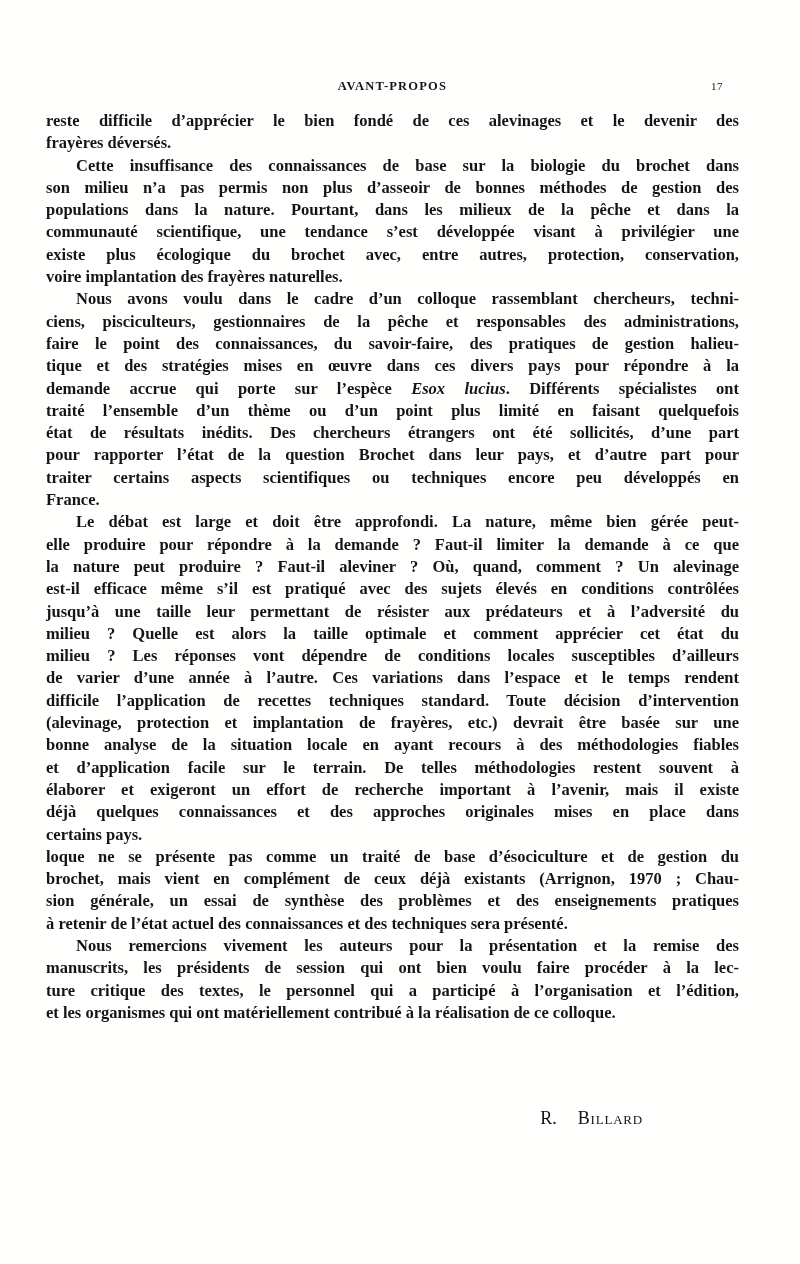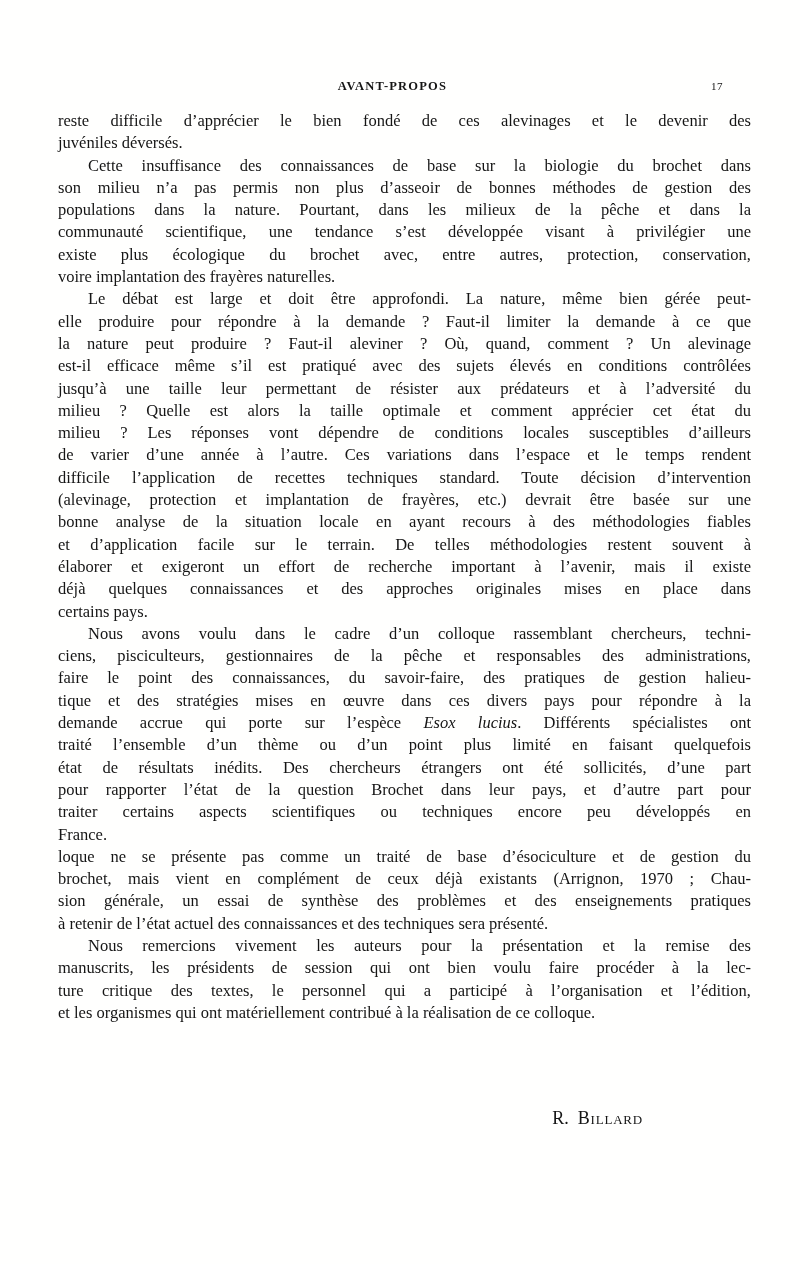--- a/index.html
+++ b/index.html
@@ -39,24 +39,25 @@
     position: absolute;
     right: 16px;
     top: 0;
     font-size: 11px;
     line-height: 20px;
     letter-spacing: 0.5px;
   }
   .body-text {
     position: absolute;
     top: 110px;
-    left: 58px;
+    left: 46px;
     width: 693px;
     font-size: 16.5px;
     line-height: 22.3px;
+    font-weight: bold;
   }
   .paragraph {
     margin: 0;
   }
   .line {
     text-align: justify;
     text-align-last: justify;
     white-space: normal;
   }
   .line.last {
@@ -78,73 +79,74 @@
     box-sizing: border-box;
     font-size: 18px;
     line-height: 22px;
   }
   .signature .initial {
     margin-right: 9px;
   }
   .signature .surname {
     font-variant: small-caps;
     letter-spacing: 0.8px;
+    margin-left: 12px;
   }
 </style>
 </head>
 <body>
 
 <div class="page">
 
   <div class="page-header">
     <span class="running-title">AVANT-PROPOS</span>
     <span class="page-number">17</span>
   </div>
 
   <div class="body-text">
       <div class="paragraph">
         <div class="line">reste difficile d’apprécier le bien fondé de ces alevinages et le devenir des</div>
-        <div class="line last">juvéniles déversés.</div>
+        <div class="line last">frayères déversés.</div>
       </div>
       <div class="paragraph">
         <div class="line indent">Cette insuffisance des connaissances de base sur la biologie du brochet dans</div>
         <div class="line">son milieu n’a pas permis non plus d’asseoir de bonnes méthodes de gestion des</div>
         <div class="line">populations dans la nature. Pourtant, dans les milieux de la pêche et dans la</div>
         <div class="line">communauté scientifique, une tendance s’est développée visant à privilégier une</div>
         <div class="line">existe plus écologique du brochet avec, entre autres, protection, conservation,</div>
         <div class="line last">voire implantation des frayères naturelles.</div>
+      </div>
+      <div class="paragraph">
+        <div class="line indent">Nous avons voulu dans le cadre d’un colloque rassemblant chercheurs, techni-</div>
+        <div class="line">ciens, pisciculteurs, gestionnaires de la pêche et responsables des administrations,</div>
+        <div class="line">faire le point des connaissances, du savoir-faire, des pratiques de gestion halieu-</div>
+        <div class="line">tique et des stratégies mises en œuvre dans ces divers pays pour répondre à la</div>
+        <div class="line"><span>demande accrue qui porte sur l’espèce </span><span class="italic">Esox lucius</span><span>. Différents spécialistes ont</span></div>
+        <div class="line">traité l’ensemble d’un thème ou d’un point plus limité en faisant quelquefois</div>
+        <div class="line">état de résultats inédits. Des chercheurs étrangers ont été sollicités, d’une part</div>
+        <div class="line">pour rapporter l’état de la question Brochet dans leur pays, et d’autre part pour</div>
+        <div class="line">traiter certains aspects scientifiques ou techniques encore peu développés en</div>
+        <div class="line last">France.</div>
       </div>
       <div class="paragraph">
         <div class="line indent">Le débat est large et doit être approfondi. La nature, même bien gérée peut-</div>
         <div class="line">elle produire pour répondre à la demande ? Faut-il limiter la demande à ce que</div>
         <div class="line">la nature peut produire ? Faut-il aleviner ? Où, quand, comment ? Un alevinage</div>
         <div class="line">est-il efficace même s’il est pratiqué avec des sujets élevés en conditions contrôlées</div>
         <div class="line">jusqu’à une taille leur permettant de résister aux prédateurs et à l’adversité du</div>
         <div class="line">milieu ? Quelle est alors la taille optimale et comment apprécier cet état du</div>
         <div class="line">milieu ? Les réponses vont dépendre de conditions locales susceptibles d’ailleurs</div>
         <div class="line">de varier d’une année à l’autre. Ces variations dans l’espace et le temps rendent</div>
         <div class="line">difficile l’application de recettes techniques standard. Toute décision d’intervention</div>
         <div class="line">(alevinage, protection et implantation de frayères, etc.) devrait être basée sur une</div>
         <div class="line">bonne analyse de la situation locale en ayant recours à des méthodologies fiables</div>
         <div class="line">et d’application facile sur le terrain. De telles méthodologies restent souvent à</div>
         <div class="line">élaborer et exigeront un effort de recherche important à l’avenir, mais il existe</div>
         <div class="line">déjà quelques connaissances et des approches originales mises en place dans</div>
         <div class="line last">certains pays.</div>
-      </div>
-      <div class="paragraph">
-        <div class="line indent">Nous avons voulu dans le cadre d’un colloque rassemblant chercheurs, techni-</div>
-        <div class="line">ciens, pisciculteurs, gestionnaires de la pêche et responsables des administrations,</div>
-        <div class="line">faire le point des connaissances, du savoir-faire, des pratiques de gestion halieu-</div>
-        <div class="line">tique et des stratégies mises en œuvre dans ces divers pays pour répondre à la</div>
-        <div class="line"><span>demande accrue qui porte sur l’espèce </span><span class="italic">Esox lucius</span><span>. Différents spécialistes ont</span></div>
-        <div class="line">traité l’ensemble d’un thème ou d’un point plus limité en faisant quelquefois</div>
-        <div class="line">état de résultats inédits. Des chercheurs étrangers ont été sollicités, d’une part</div>
-        <div class="line">pour rapporter l’état de la question Brochet dans leur pays, et d’autre part pour</div>
-        <div class="line">traiter certains aspects scientifiques ou techniques encore peu développés en</div>
-        <div class="line last">France.</div>
       </div>
       <div class="paragraph">
         <div class="line">loque ne se présente pas comme un traité de base d’ésociculture et de gestion du</div>
         <div class="line">brochet, mais vient en complément de ceux déjà existants (Arrignon, 1970 ; Chau-</div>
         <div class="line">sion générale, un essai de synthèse des problèmes et des enseignements pratiques</div>
         <div class="line last">à retenir de l’état actuel des connaissances et des techniques sera présenté.</div>
       </div>
       <div class="paragraph">
         <div class="line indent">Nous remercions vivement les auteurs pour la présentation et la remise des</div>
         <div class="line">manuscrits, les présidents de session qui ont bien voulu faire procéder à la lec-</div>

